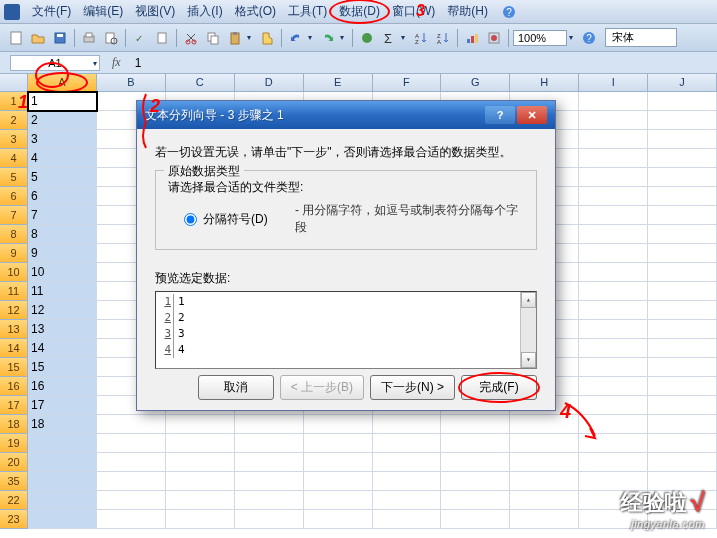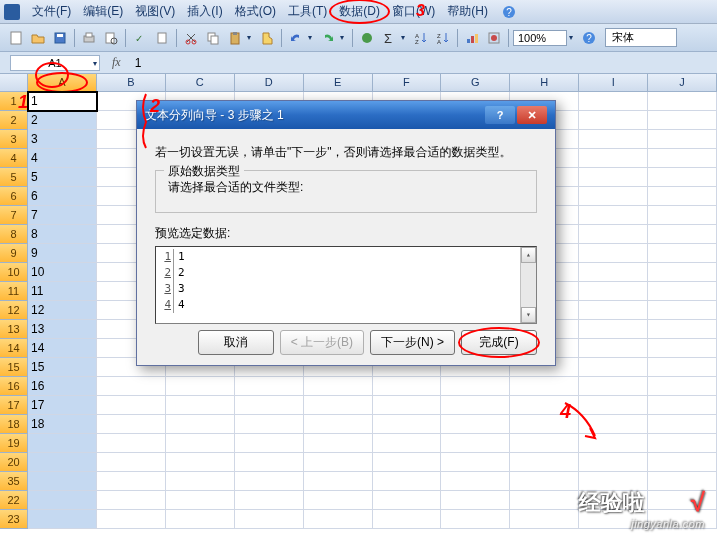--- a/index.html
+++ b/index.html
@@ -282,21 +282,21 @@
     .radio-row {
       display: flex;
       align-items: center;
       margin: 3px 0 3px 16px;
       font-size: 12px;
     }
     .radio-row input { margin-right: 6px; }
     .radio-label { min-width: 92px; }
     .radio-desc { color: #333; }
     .preview-section {
-      margin-top: 12px;
+      margin-top: 20px;
     }
     .preview-label {
       font-size: 12px;
       margin-bottom: 4px;
     }
     .preview-box {
       background: #fff;
       border: 1px solid #808080;
       border-top-color: #404040;
       border-left-color: #404040;
@@ -387,21 +387,20 @@
       text-align: right;
       z-index: 300;
       text-shadow: 1px 1px 2px rgba(0,0,0,0.6), -1px -1px 2px rgba(0,0,0,0.6);
     }
     .wm-main {
       font-size: 22px;
       font-weight: bold;
       display: flex;
       align-items: center;
       justify-content: flex-end;
-      gap: 42px;
     }
     .wm-check {
       color: #ff3a3a;
       font-size: 26px;
       margin-left: 4px;
     }
     .wm-sub {
       font-size: 11px;
       font-style: italic;
       color: #eee;
@@ -898,20 +897,25 @@
       <span class="dlg-btn dlg-close">✕</span>
     </span>
   </div>
   <div class="dlg-body">
     <div class="dlg-intro">
       <div>若一切设置无误，请单击"下一步"，否则请选择最合适的数据类型。</div>
     </div>
     <div class="dlg-group">
       <div class="dlg-group-title">原始数据类型</div>
       <div class="dlg-group-sub">请选择最合适的文件类型:</div>
+      <label class="radio-row">
+        <input type="radio" name="dtype" checked="" style="">
+        <span class="radio-label">分隔符号(D)</span>
+        <span class="radio-desc">- 用分隔字符，如逗号或制表符分隔每个字段</span>
+      </label>
     </div>
     <div class="preview-section">
       <div class="preview-label">预览选定数据:</div>
       <div class="preview-box">
         <div id="preview-lines">
             <div class="preview-line">
               <span class="preview-rownum">1</span>
               <span class="preview-val">1</span>
             </div>
             <div class="preview-line">

